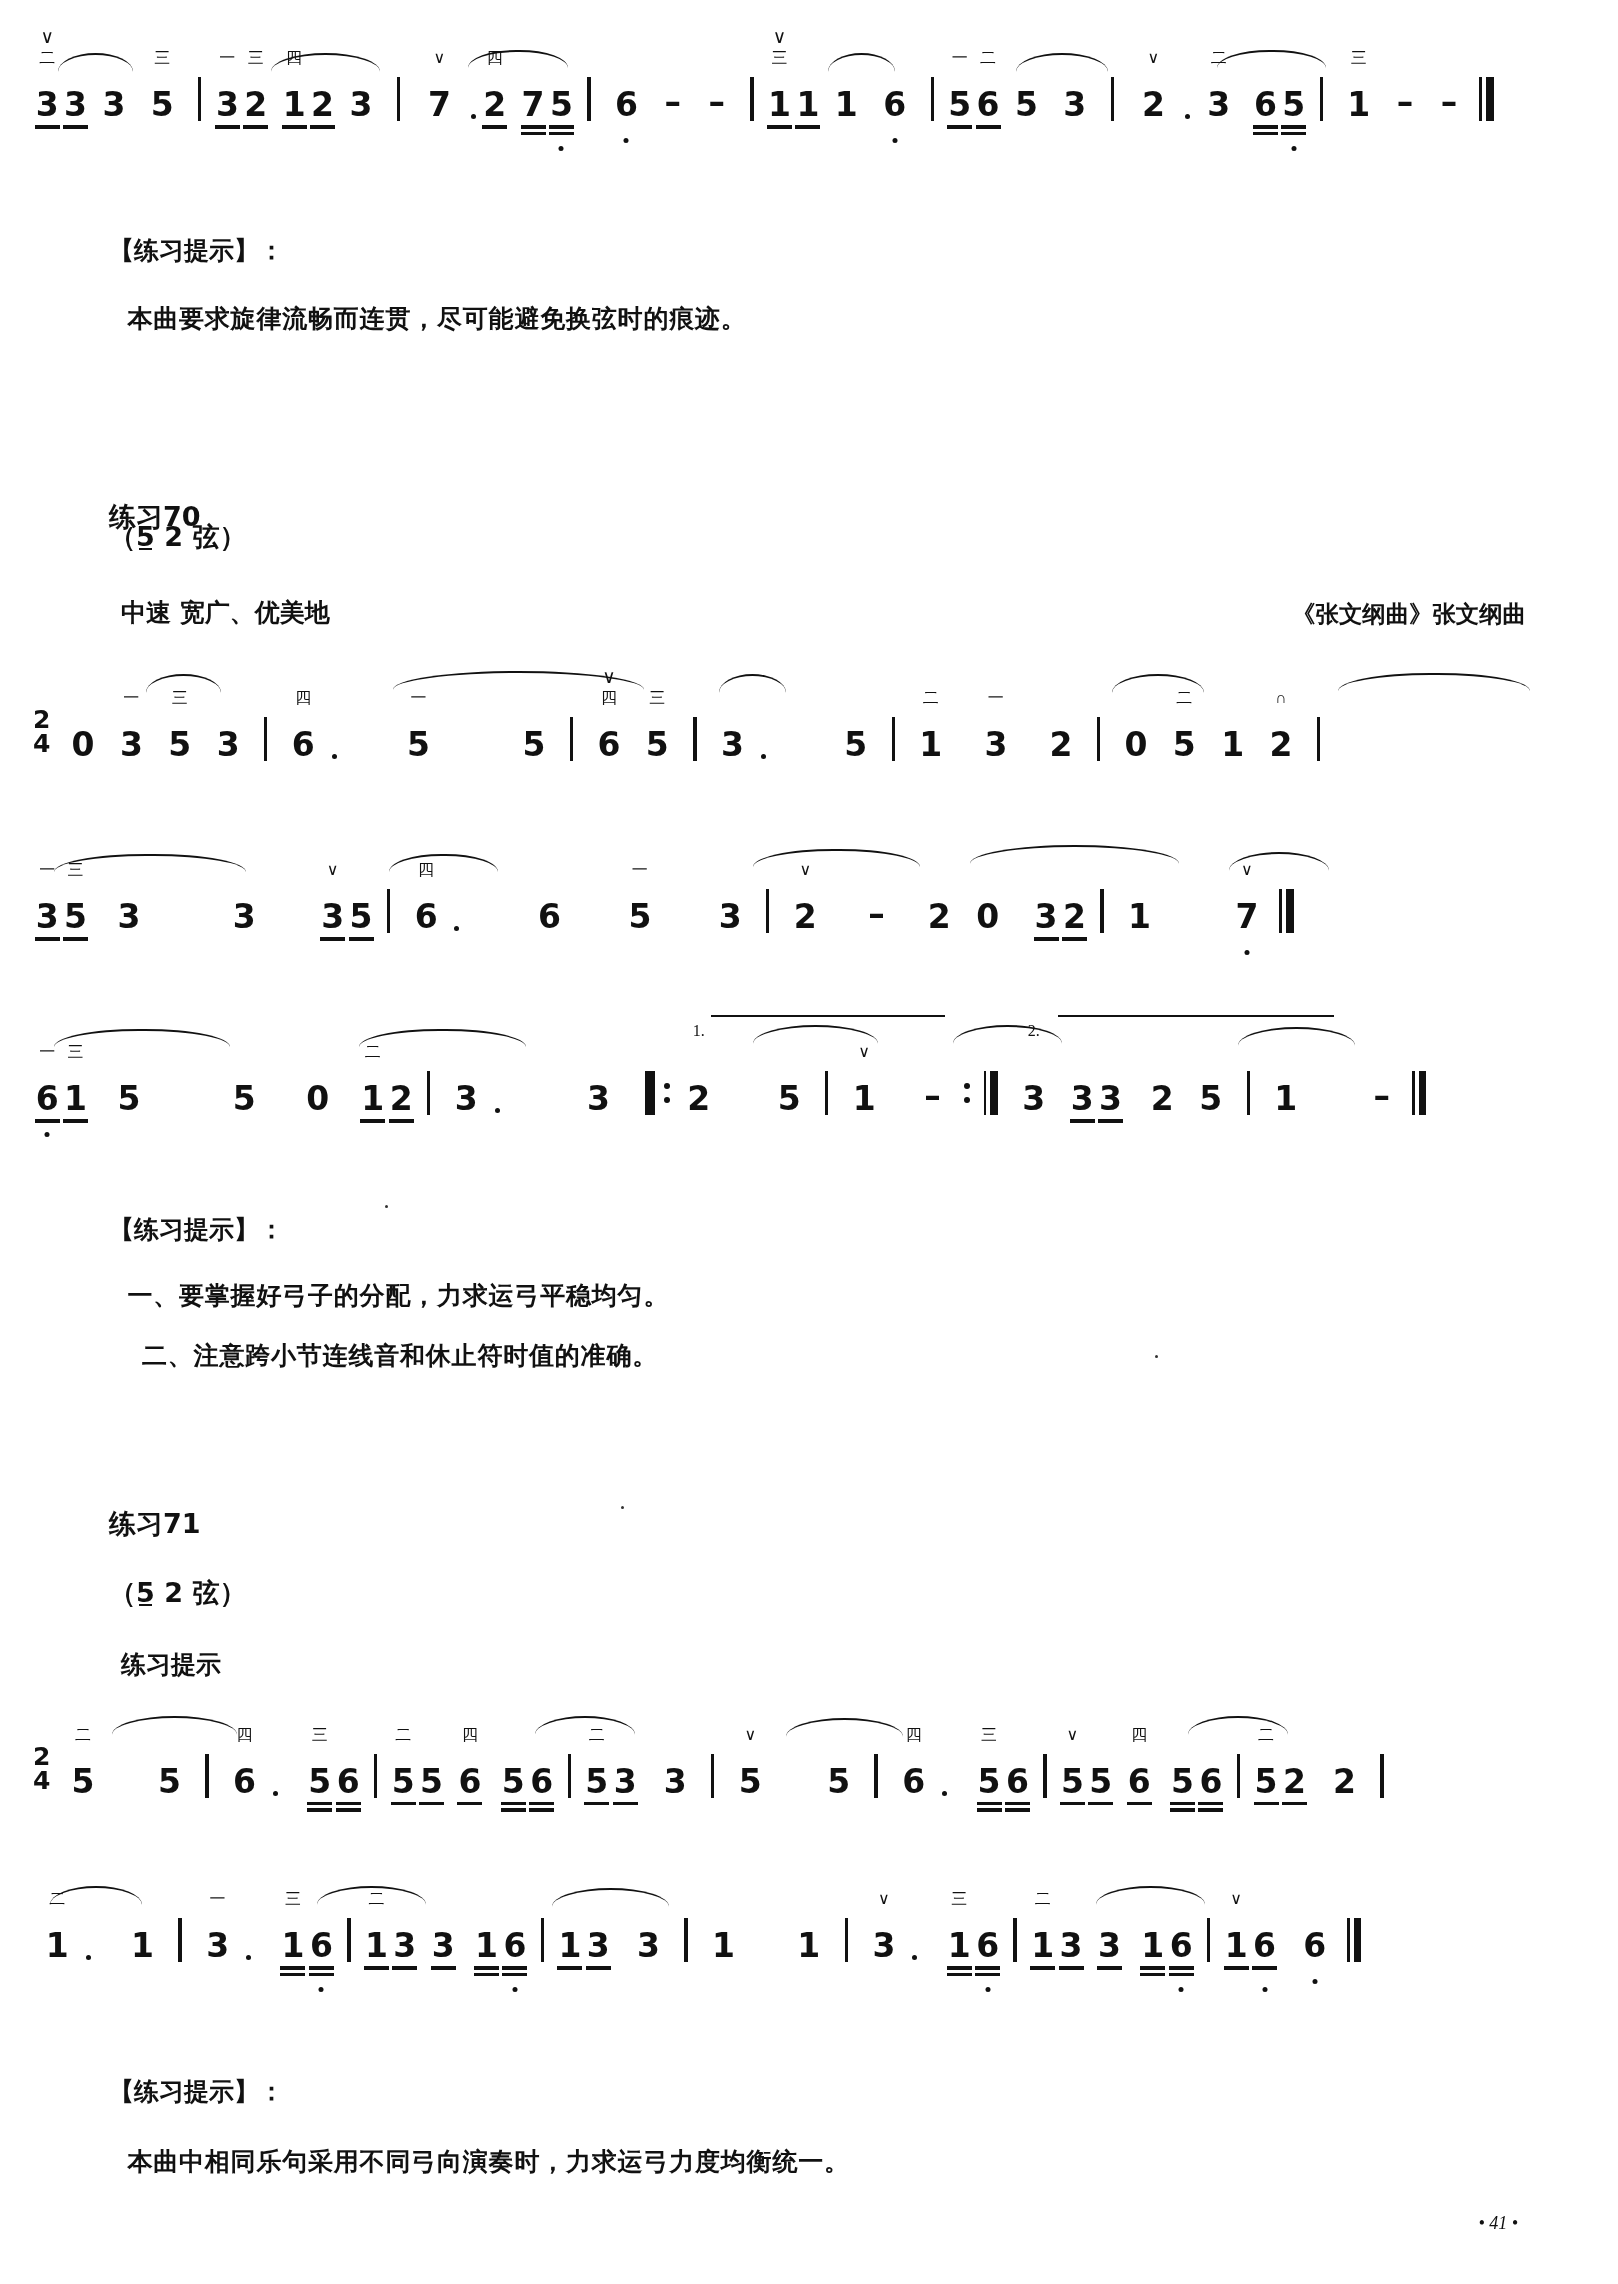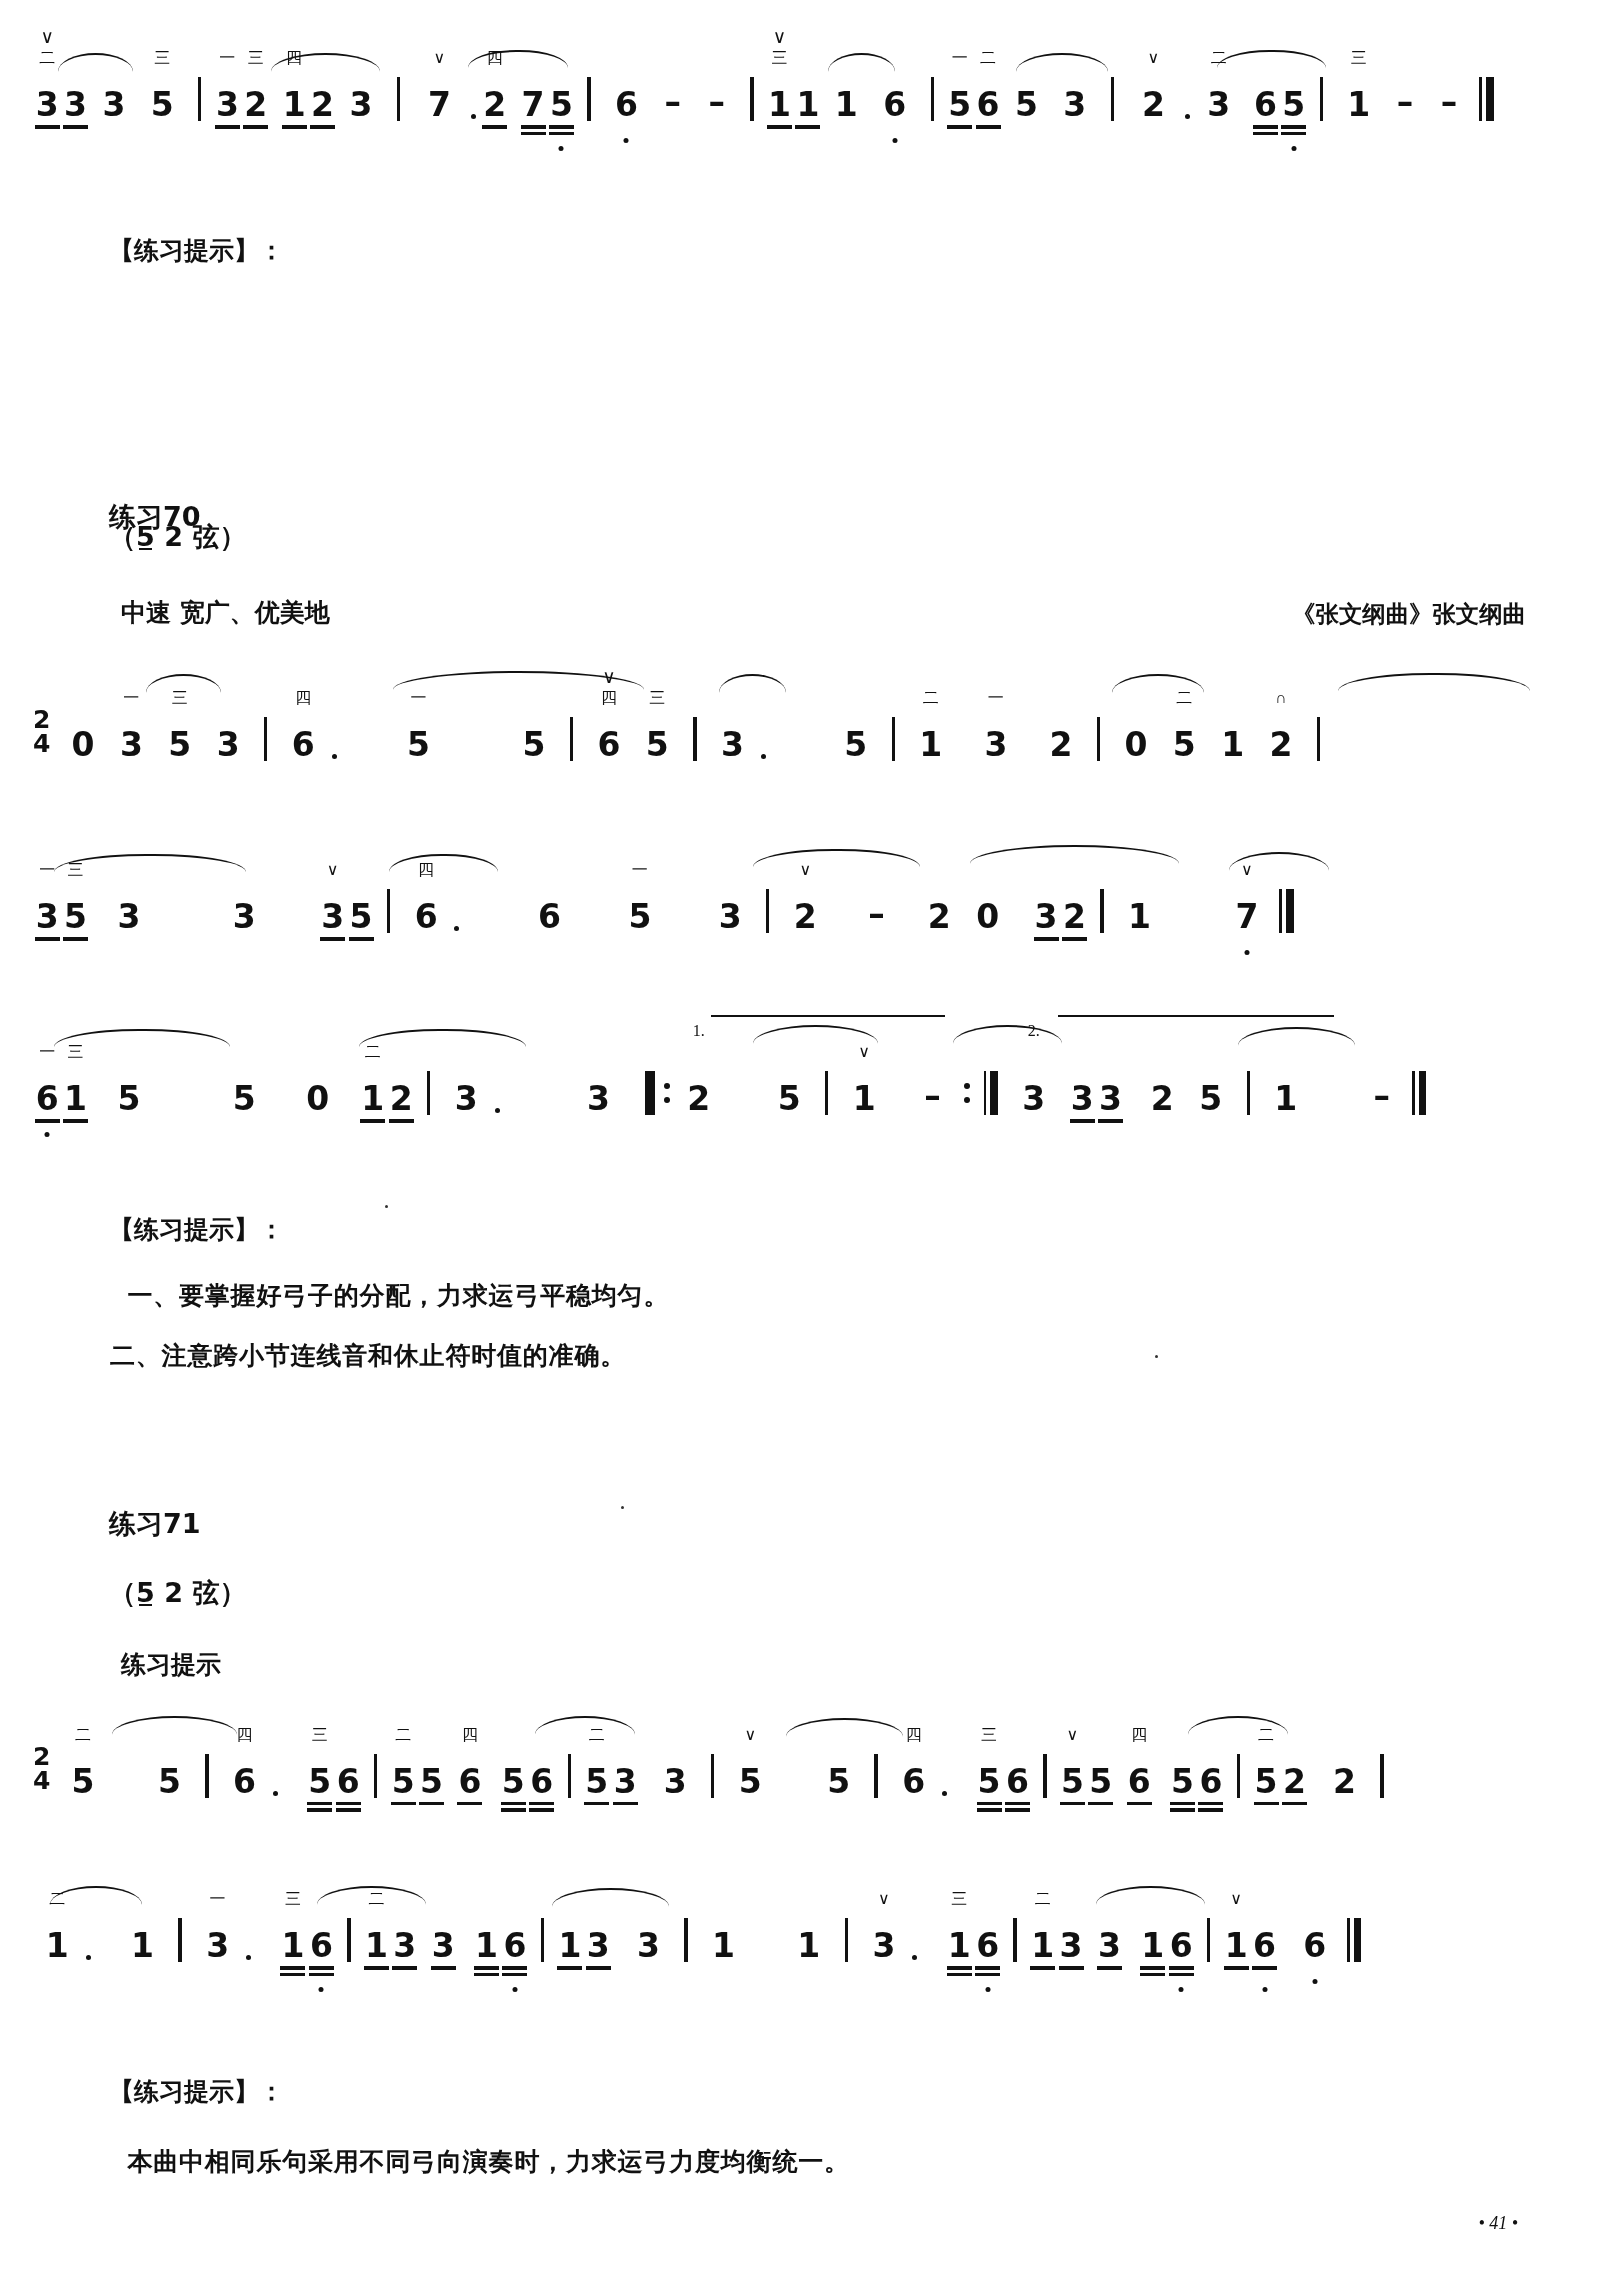--- a/index.html
+++ b/index.html
@@ -306,20 +306,21 @@
         <div class="endbar">
             <i class="t"></i>
             <i class="k"></i>
           </div>
       </div>
     </div>
   </div>
 
   <div style="position:absolute; left:109px; top:234px;">
     <div class="tip-head">【练习提示】：</div>
+    <div class="tip-line" style="margin-top:35px; margin-left:18.4px;">本曲要求旋律流畅而连贯，尽可能避免换弦时的痕迹。</div>
   </div>
 
   <div style="position:absolute; left:109px; top:452px;margin-top:47px;" class="ex-title">练习70</div>
   <div style="position:absolute; left:109px; top:519px;" class="ex-string">
     （<span class="low">5</span> 2 弦）
   </div>
   <div style="position:absolute; left:121px; top:596px;" class="tempo">中速  宽广、优美地</div>
   <div style="position:absolute; right:92px; top:598px;" class="credit">《张文纲曲》张文纲曲</div>
 
   <div style="position:absolute; left:33px; top:661px; width:1556px;">
@@ -494,21 +495,21 @@
             <i class="t"></i>
             <i class="k"></i>
           </div>
       </div>
     </div>
   </div>
 
   <div style="position:absolute; left:109px; top:1213px;">
     <div class="tip-head">【练习提示】：</div>
     <div class="tip-line" style="margin-top:33px; margin-left:18.4px;">一、要掌握好弓子的分配，力求运弓平稳均匀。</div>
-    <div class="tip-line" style="margin-top:27px; margin-left:1px;">二、注意跨小节连线音和休止符时值的准确。</div>
+    <div class="tip-line" style="margin-top:27px; margin-left:33px;">二、注意跨小节连线音和休止符时值的准确。</div>
   </div>
 
   <div style="position:absolute; left:109px; top:1506px;" class="ex-title">练习71</div>
   <div style="position:absolute; left:109px; top:1575px;" class="ex-string">
     （<span class="low">5</span> 2 弦）
   </div>
   <div style="position:absolute; left:121px; top:1648px;" class="tempo">练习提示</div>
 
   <div style="position:absolute; left:33px; top:1698px; width:1556px;">
     <div style="position:relative; height:125px;">

